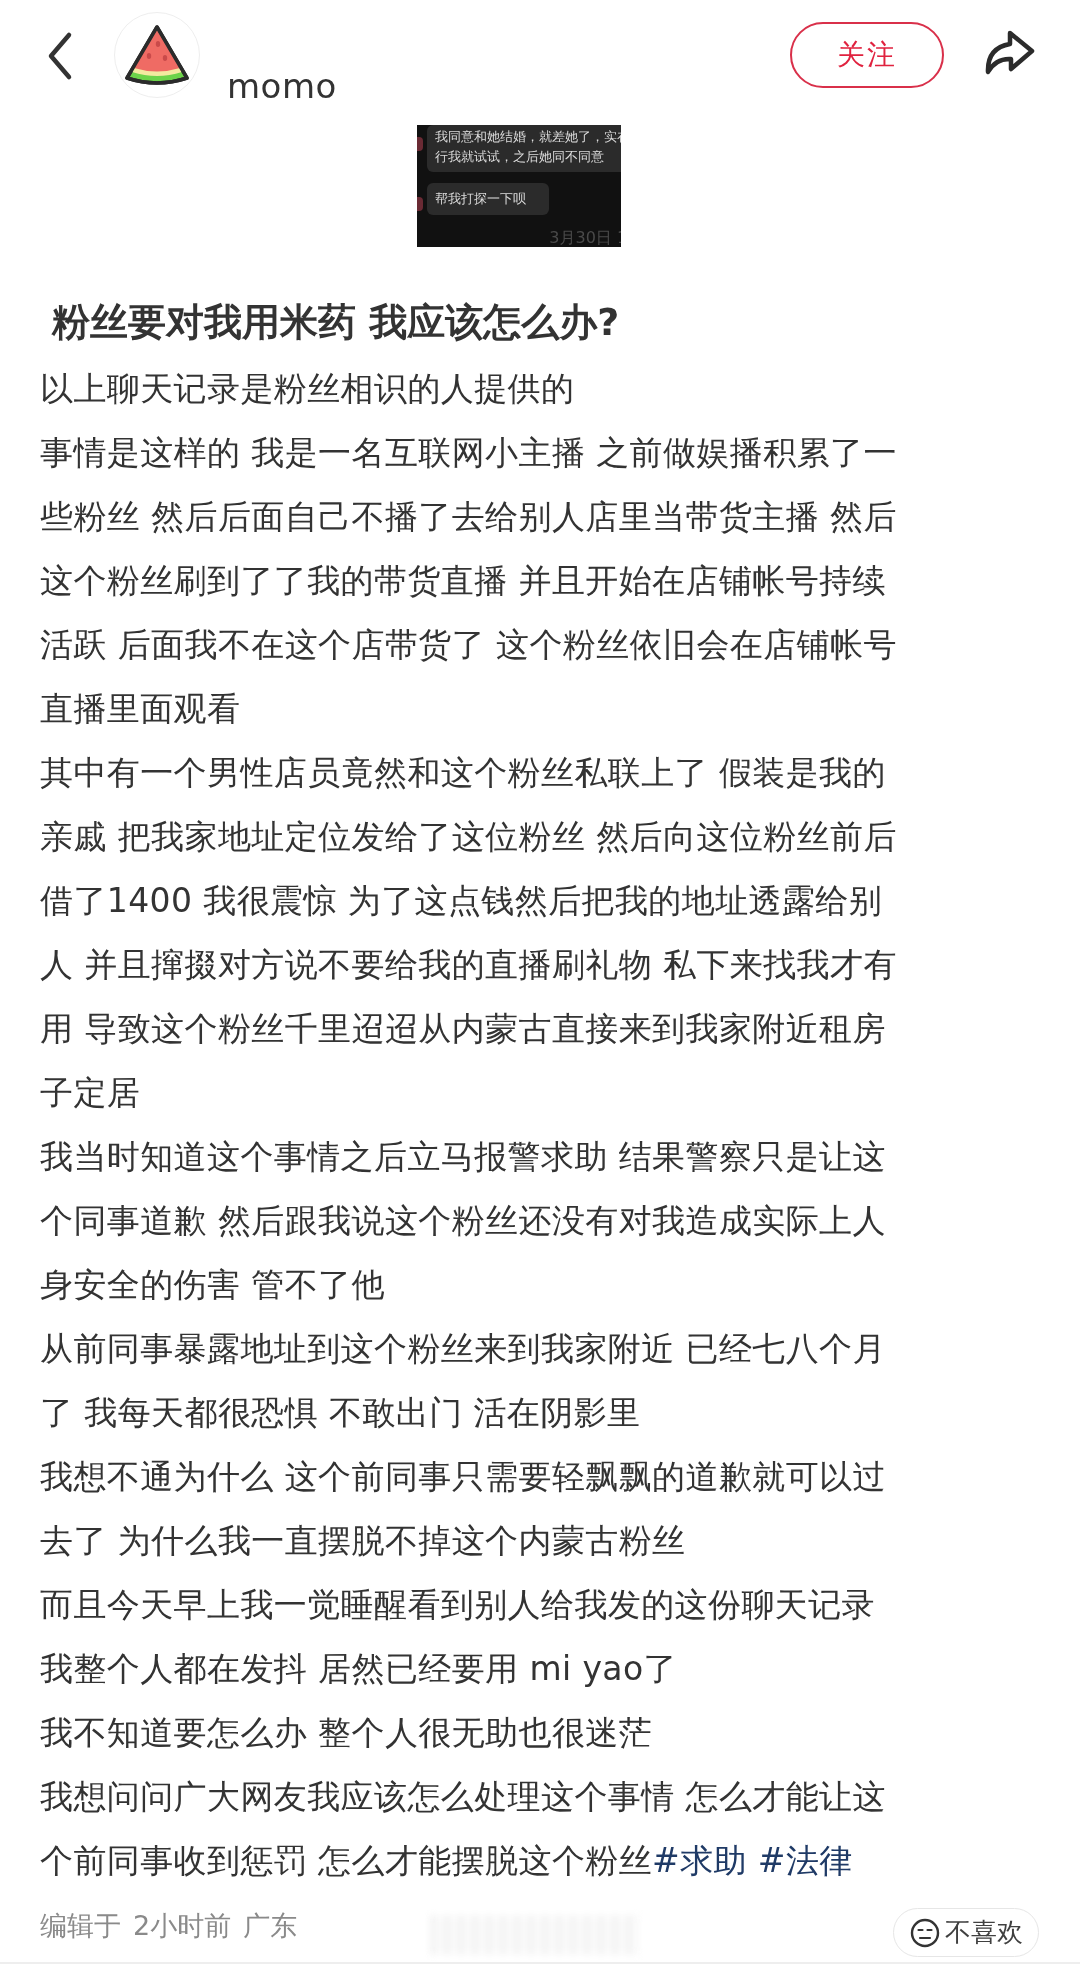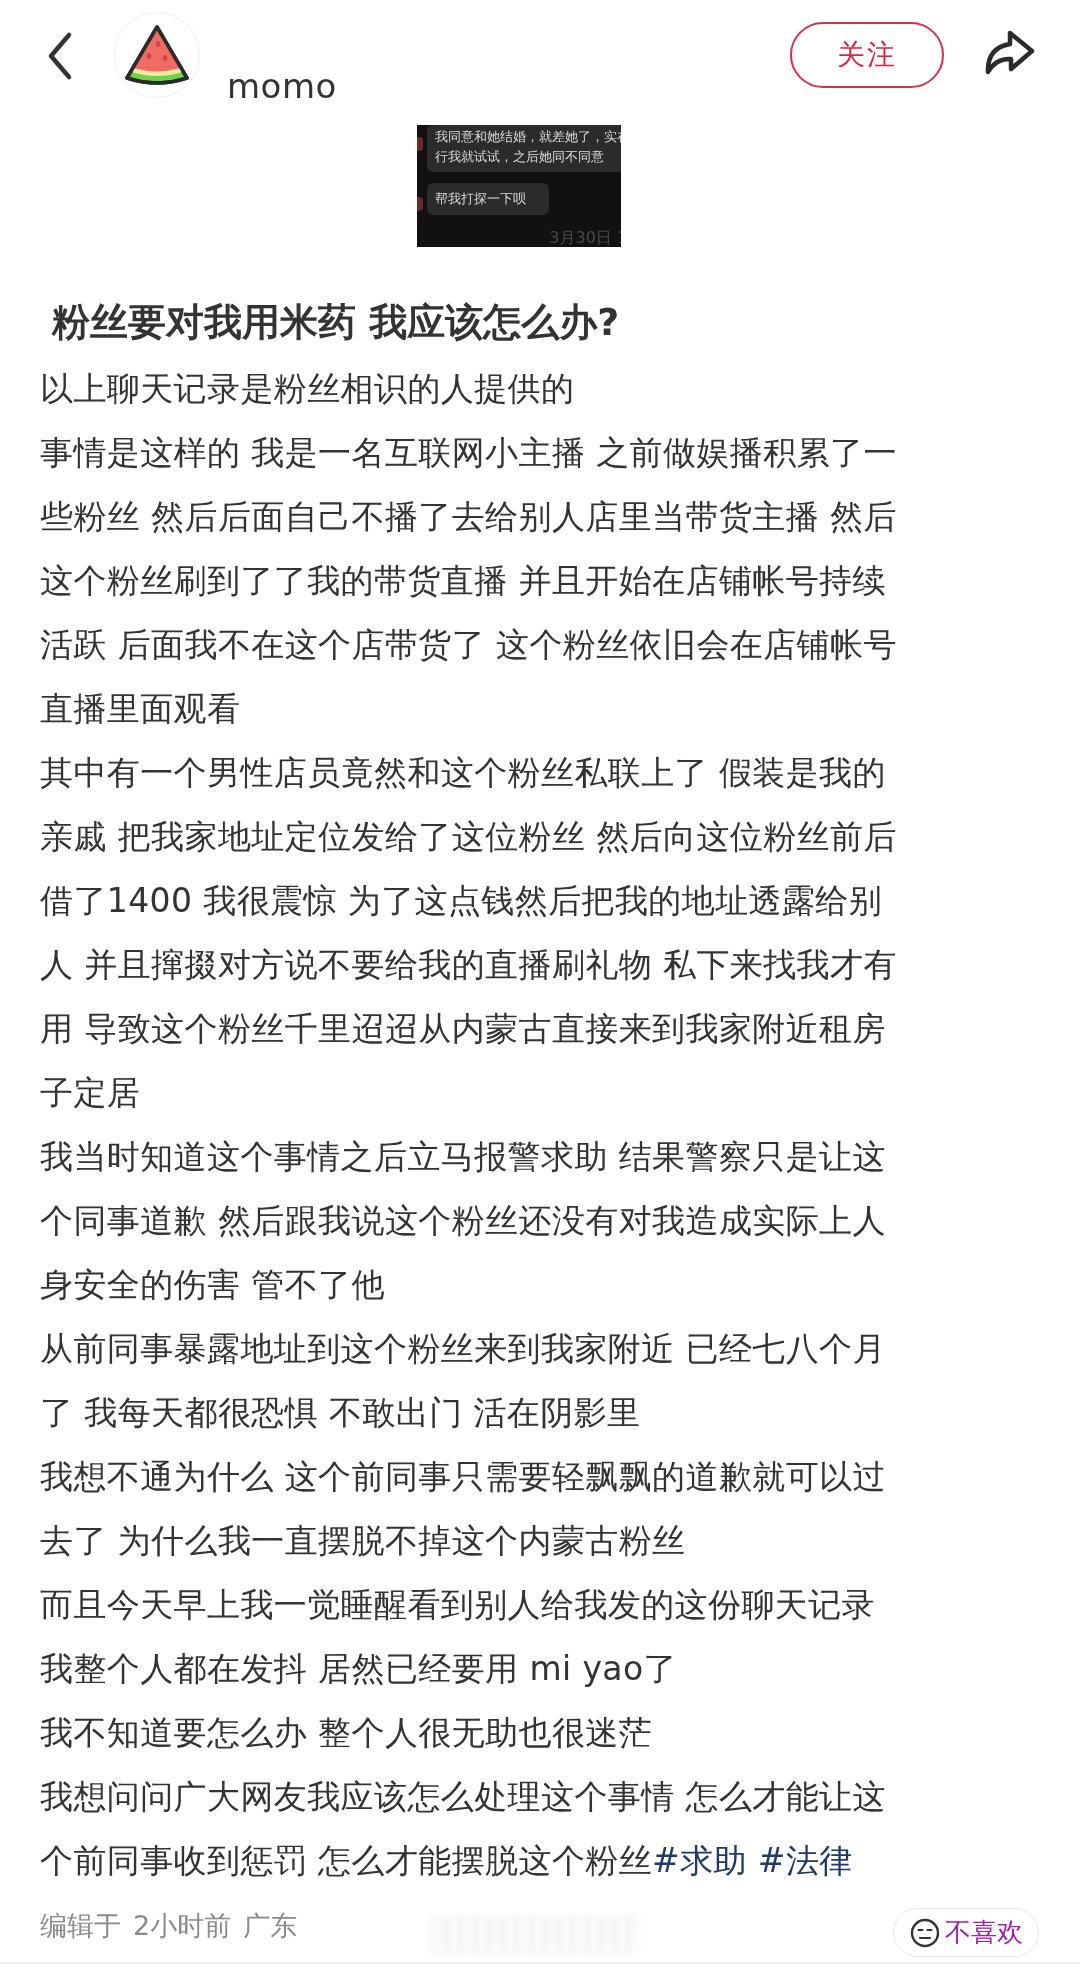--- a/index.html
+++ b/index.html
@@ -157,21 +157,21 @@
     position: absolute;
     left: 893px; top: 1908px;
     width: 146px; height: 49px;
     box-sizing: border-box;
     border: 1px solid #e6e6e6;
     border-radius: 26px;
     background: #ffffff;
     display: flex; align-items: center; justify-content: center;
     gap: 4px;
     font-size: 26px;
-    color: #a21caf;
+    color: #404040;
     cursor: pointer;
   }
   .bottom-divider {
     position: absolute;
     left: 0; top: 1962px;
     width: 1080px; height: 2px;
     background: #eeeeee;
   }
 </style>
 </head>

